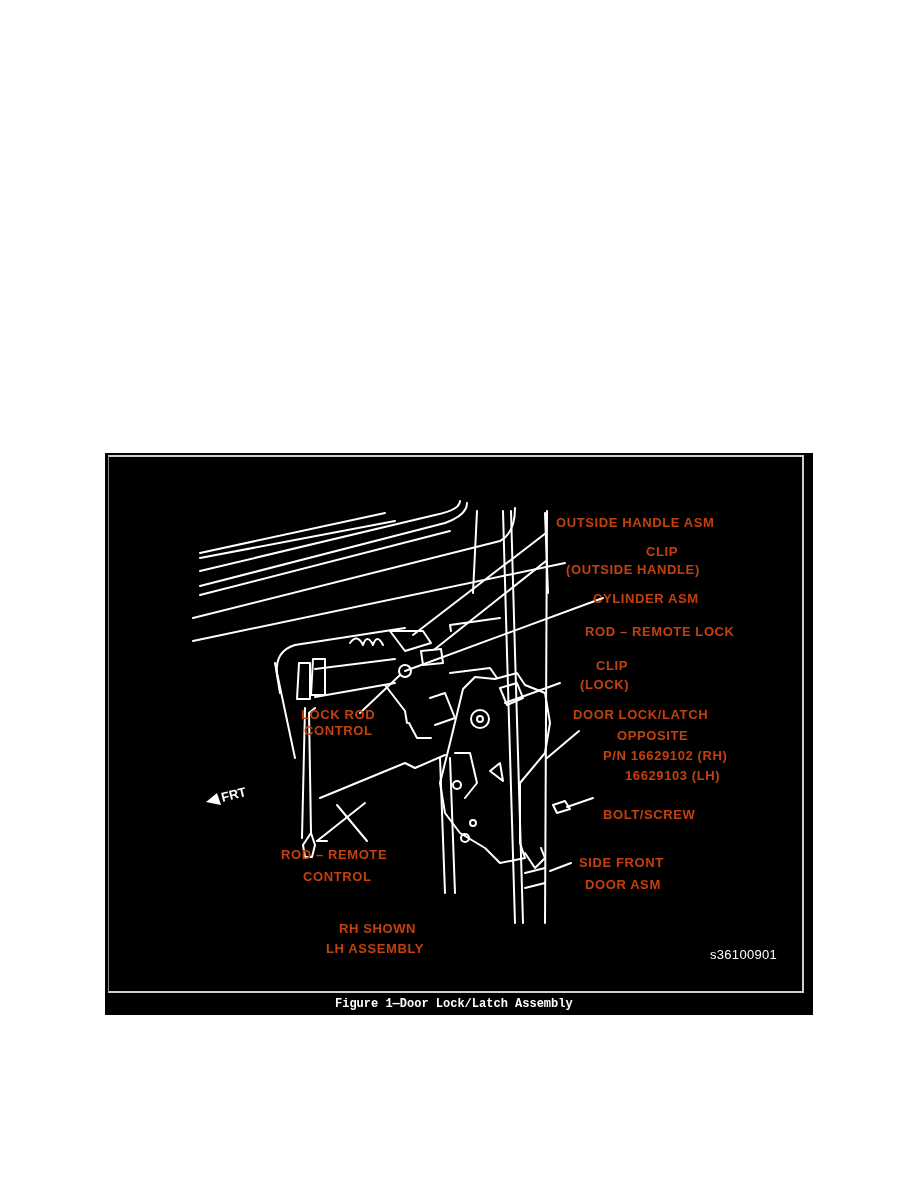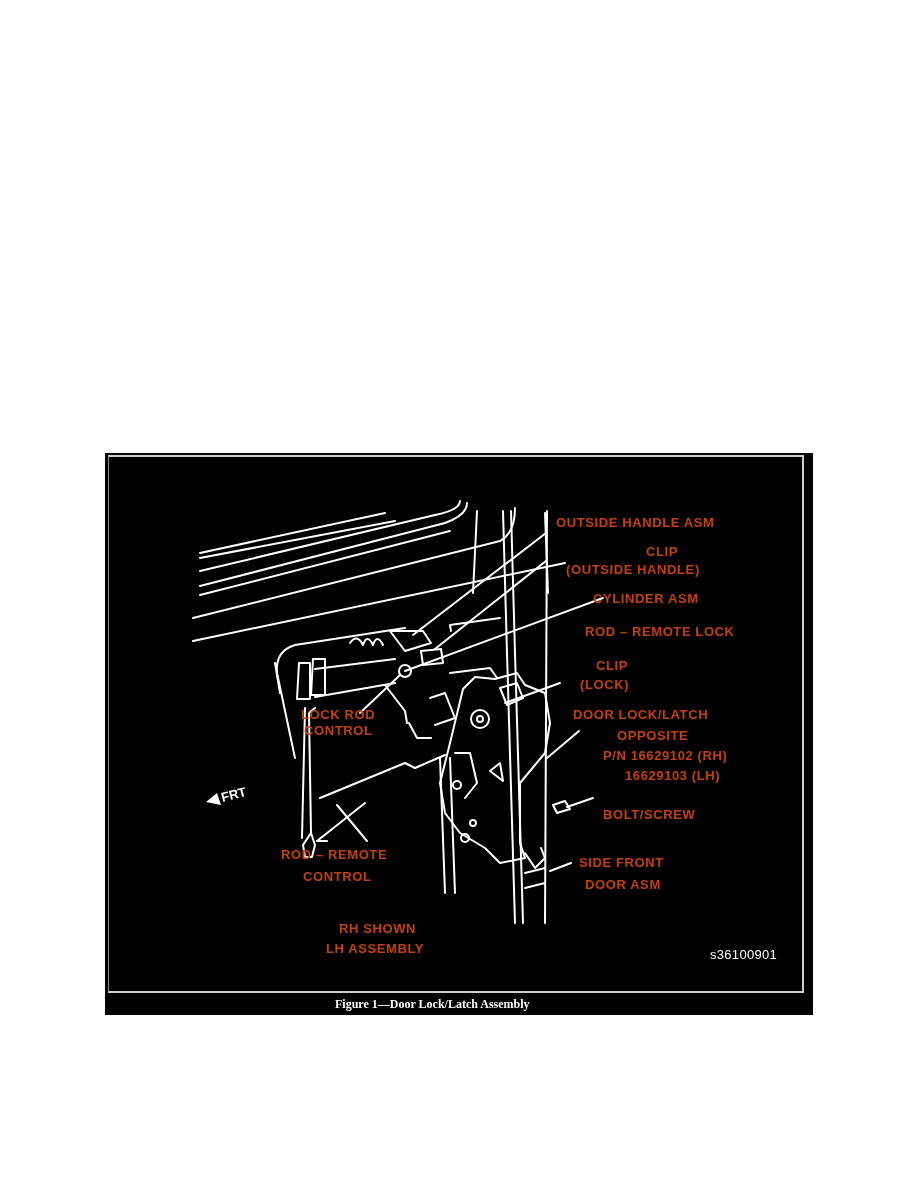--- a/index.html
+++ b/index.html
@@ -19,21 +19,21 @@
     position: absolute; color: #c2410c; font-family: Liberation Sans, sans-serif;
     font-weight: bold; font-size: 13px; line-height: 19px; letter-spacing: 0.6px;
     white-space: nowrap;
   }
   .fig-id {
     position: absolute; color: #ffffff; font-family: Liberation Sans, sans-serif;
     font-size: 13px; letter-spacing: 0.3px;
   }
   .caption {
     position: absolute; left: 230px; top: 544px; color: #ffffff;
-    font-family: Liberation Serif, serif; font-weight: bold; font-size: 12px;
+    font-family: Liberation Mono, monospace; font-weight: bold; font-size: 12px;
   }
   .frt {
     position: absolute; color:#fff; font-family: "Liberation Sans", sans-serif; font-weight:bold;
     font-size: 13px; transform: rotate(-14deg);
   }
 </style>
 </head>
 <body>
 
 <div class="figure-box">

